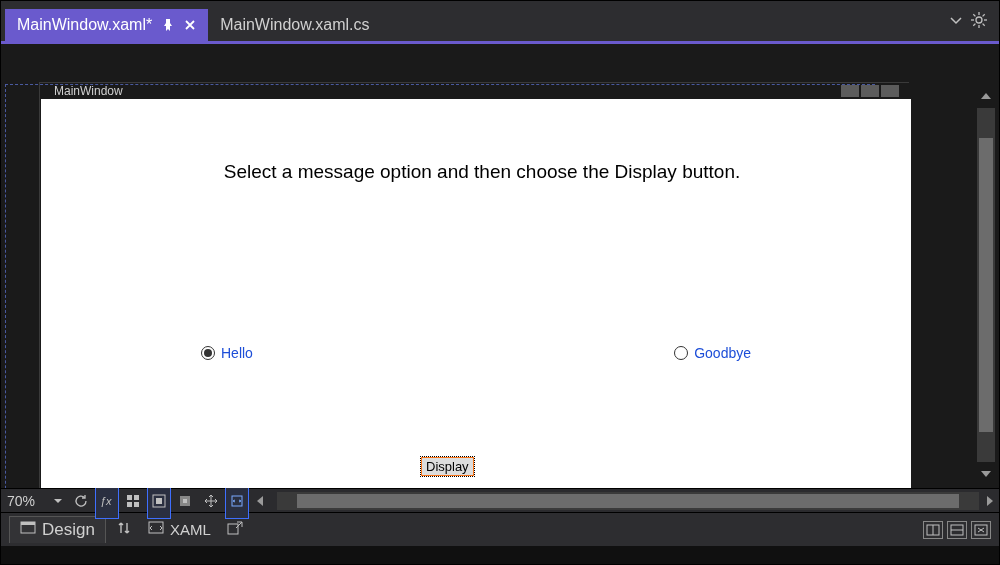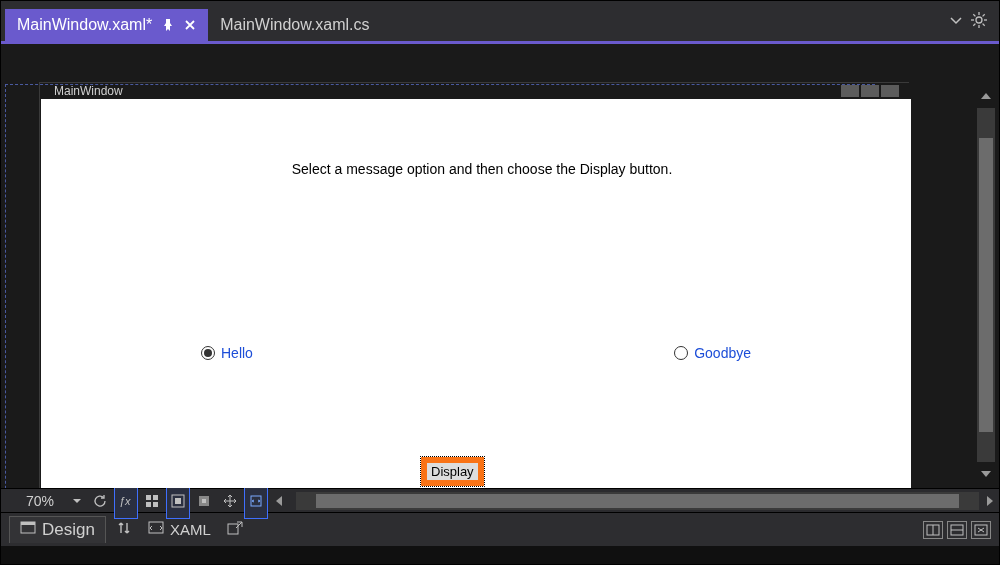--- a/index.html
+++ b/index.html
@@ -133,21 +133,21 @@
     width:870px;
     height:450px;
     background:var(--designer-bg);
     color:#000;
   }
   .instruction-text {
     position:absolute;
     top:62px;
     left:12px; right:0;
     text-align:center;
-    font-size:14px;
+    font-size:19px;
     color:#000;
   }
   .radio-row {
     position:absolute;
     top:246px;
     left:0; right:0;
     display:flex;
     align-items:center;
   }
   .radio {
@@ -171,21 +171,21 @@
     border-radius:50%;
     background:#333;
   }
   .radio.left { margin-left:160px; }
   .radio.right { margin-left:auto; margin-right:160px; }
   .display-button {
     position:absolute;
     top:358px;
     left:380px;
     background:#dddddd;
-    border:6px solid #f97316;
+    border:1px solid #f97316;
     outline:1px dotted #000;
     outline-offset:0px;
     padding:1px 4px;
     font-size:13px;
     color:#000;
   }
 
   
   .design-toolbar {
     height:24px;
@@ -196,21 +196,20 @@
     padding-left:6px;
     font-size:14px;
     color:var(--text-light);
     border-top:1px solid #000;
   }
   .zoom {
     width:60px;
     display:flex;
     align-items:center;
     gap:18px;
-    margin-left:19px;
   }
   .zoom svg {display:block;}
   .tb-btn {
     width:24px;height:37px;
     display:flex;
     align-items:center;
     justify-content:center;
   }
   .tb-btn.boxed {
     border:1px solid var(--accent-blue-border);

